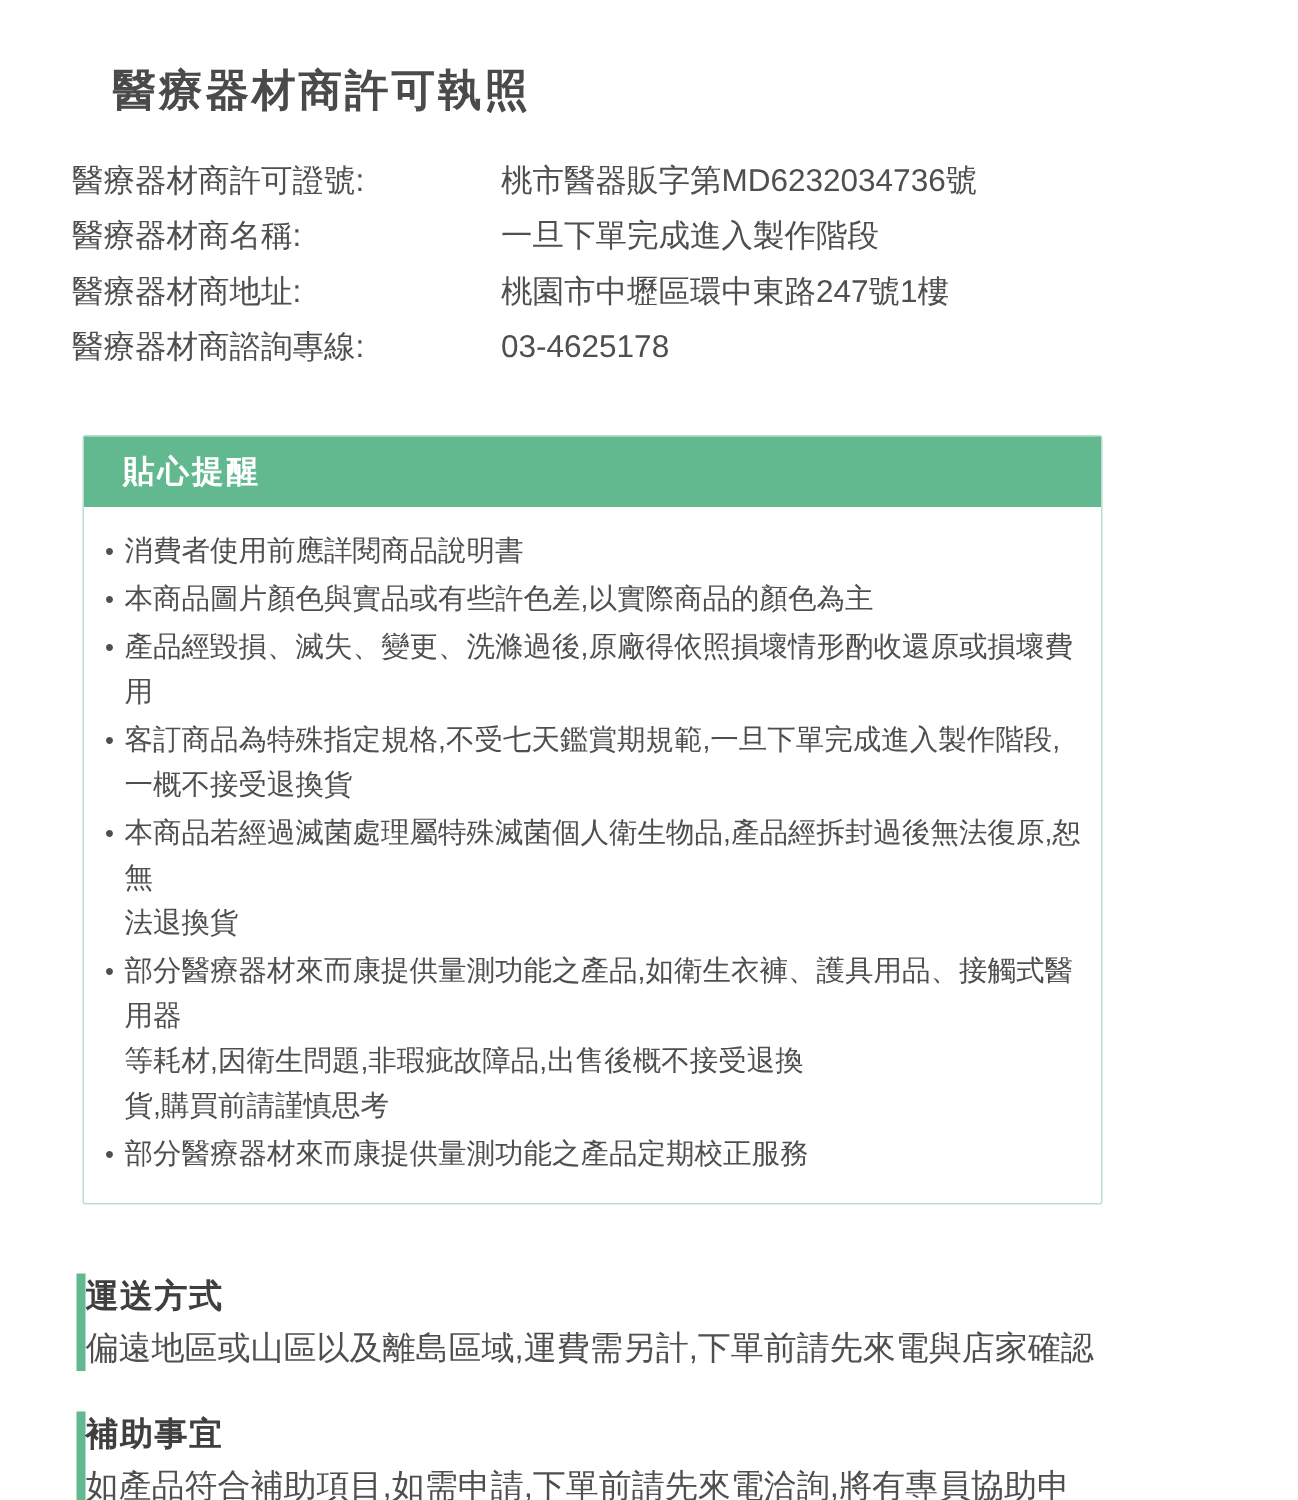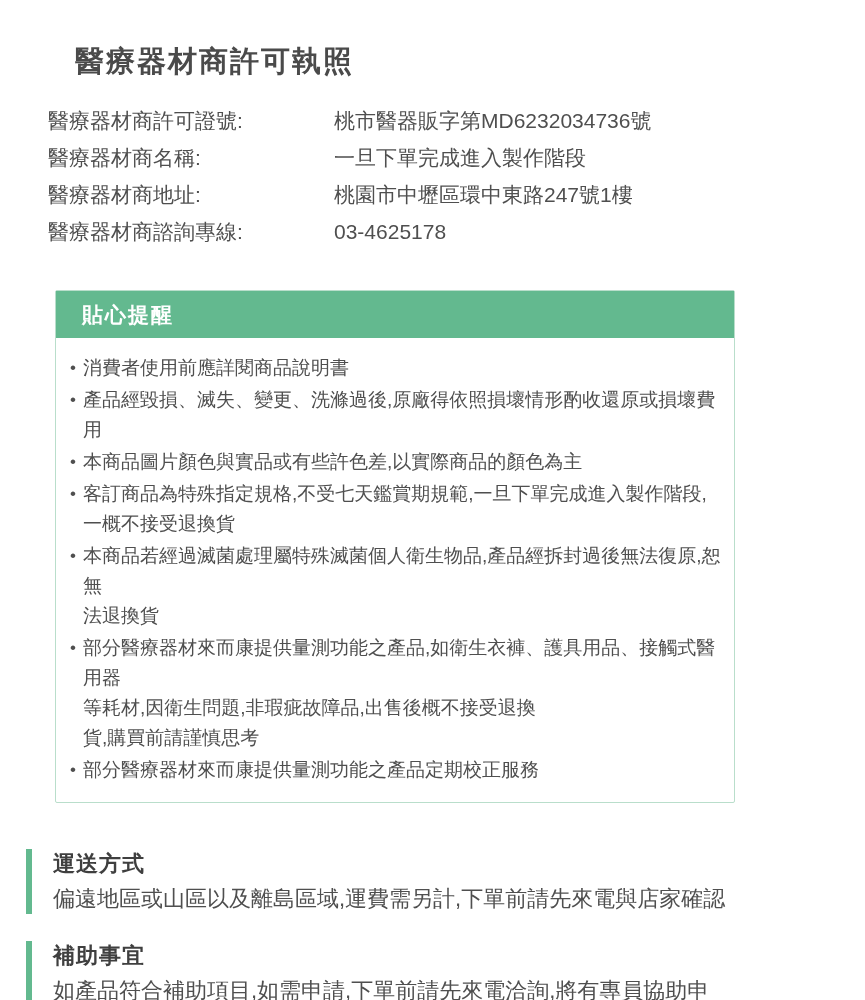--- a/index.html
+++ b/index.html
@@ -88,23 +88,22 @@
     content: "\2022";
     position: absolute;
     left: 2px;
     top: 0;
     font-size: 17px;
     color: #4f4f4f;
   }
 
   
   .section {
-    margin-left: 26px;
+    margin-left: 51px;
     border-left: 6px solid #63b98f;
-    padding-left: 21px;
     width: 762px;
   }
   .section-shipping { margin-top: 46px; }
   .section-subsidy  { margin-top: 27px; }
   .section-title {
     margin: 0;
     font-size: 22px;
     font-weight: bold;
     color: #3f3f3f;
     line-height: 30px;
@@ -142,22 +141,22 @@
       <span class="info-label">醫療器材商諮詢專線:</span>
       <span class="info-value">03-4625178</span>
     </div>
   </div>
 
   <div class="notice-box">
     <div class="notice-header">貼心提醒</div>
     <div class="notice-body">
       <ul class="notice-list">
         <li>消費者使用前應詳閱商品說明書</li>
+        <li>本商品圖片顏色與實品或有些許色差,以實際商品的顏色為主</li>
         <li>產品經毀損、滅失、變更、洗滌過後,原廠得依照損壞情形酌收還原或損壞費用</li>
-        <li>本商品圖片顏色與實品或有些許色差,以實際商品的顏色為主</li>
         <li>客訂商品為特殊指定規格,不受七天鑑賞期規範,一旦下單完成進入製作階段,
 一概不接受退換貨</li>
         <li>本商品若經過滅菌處理屬特殊滅菌個人衛生物品,產品經拆封過後無法復原,恕無
 法退換貨</li>
         <li>部分醫療器材來而康提供量測功能之產品,如衛生衣褲、護具用品、接觸式醫用器
 等耗材,因衛生問題,非瑕疵故障品,出售後概不接受退換
 貨,購買前請謹慎思考</li>
         <li>部分醫療器材來而康提供量測功能之產品定期校正服務</li>
       </ul>
     </div>

